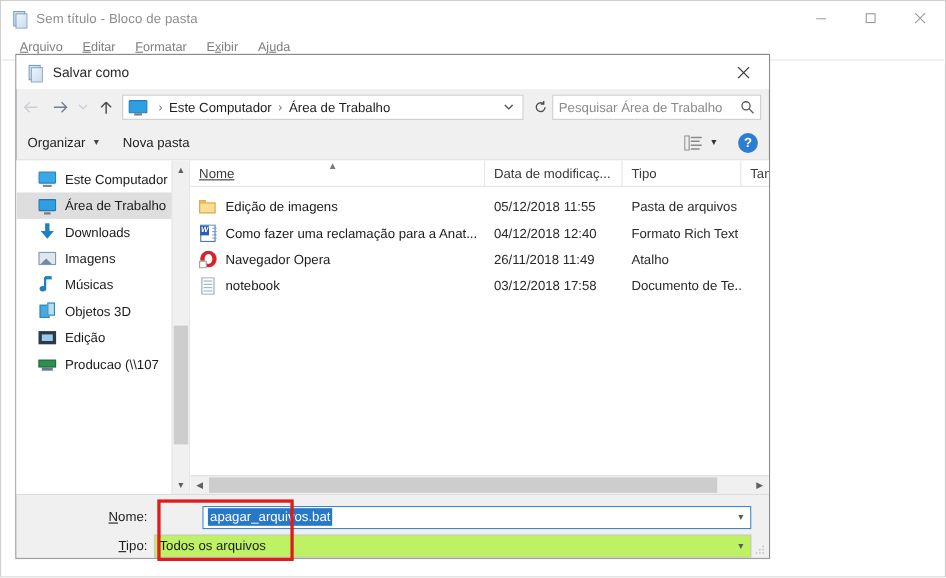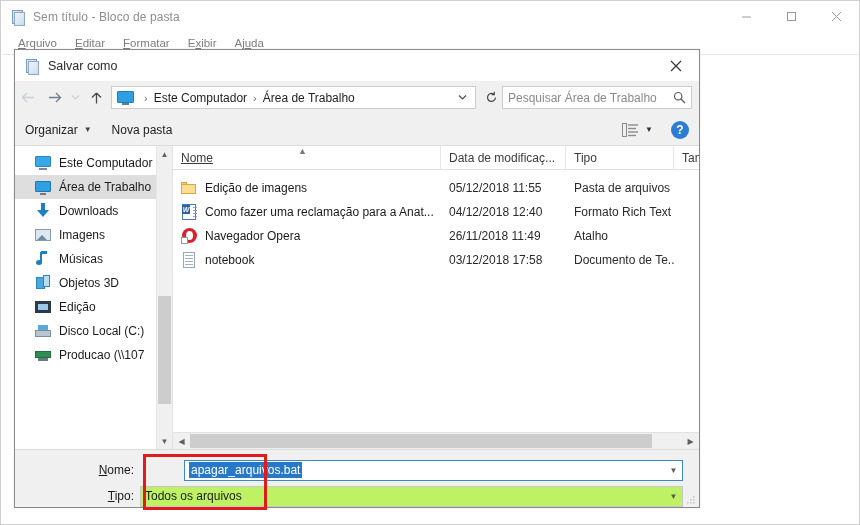--- a/index.html
+++ b/index.html
@@ -469,27 +469,20 @@
           </div>
 
           <div class="tree-item">
             <span class="tree-ico ico-vid">
                 <i class="f"></i>
                 <i class="i"></i>
               </span>
             <span>Edição</span>
           </div>
 
-          <div class="tree-item">
-            <span class="tree-ico ico-hdd">
-                <i class="t"></i>
-                <i class="b"></i>
-              </span>
-            <span>Disco Local (C:)</span>
-          </div>
 
           <div class="tree-item">
             <span class="tree-ico ico-net">
                 <i class="s"></i>
                 <i class="b"></i>
               </span>
             <span>Producao (\\107</span>
           </div>
         </div>
 

